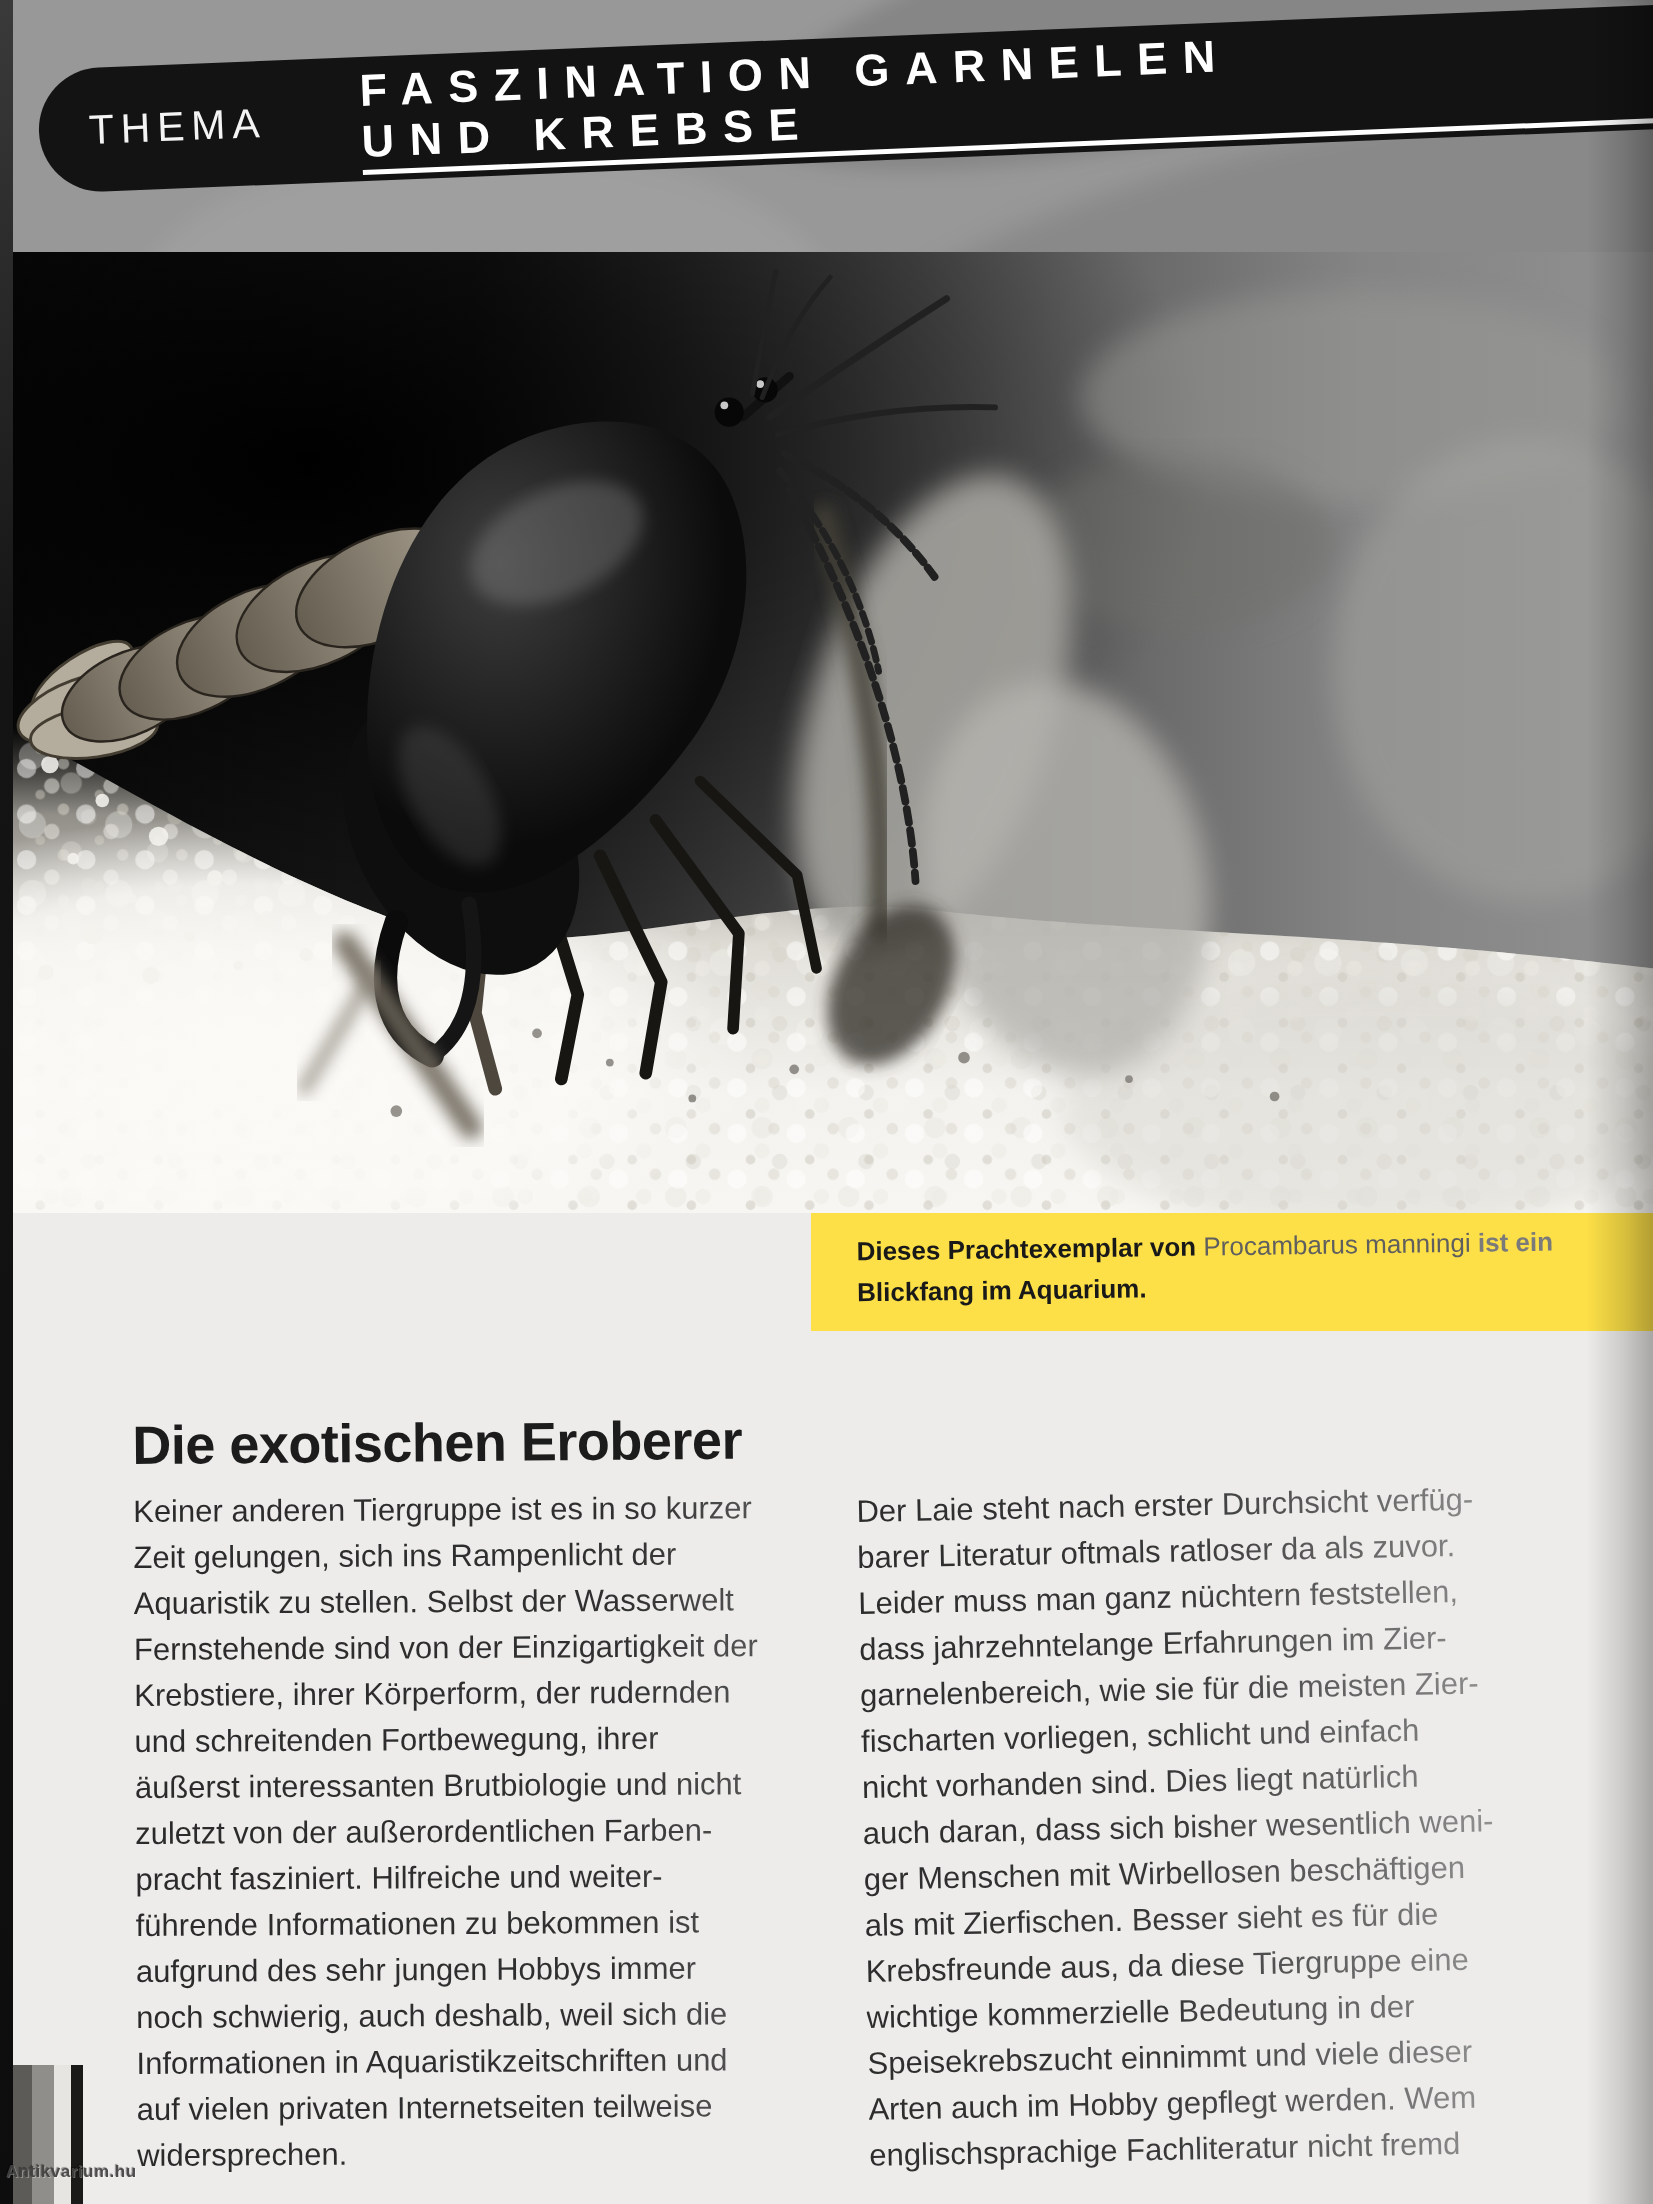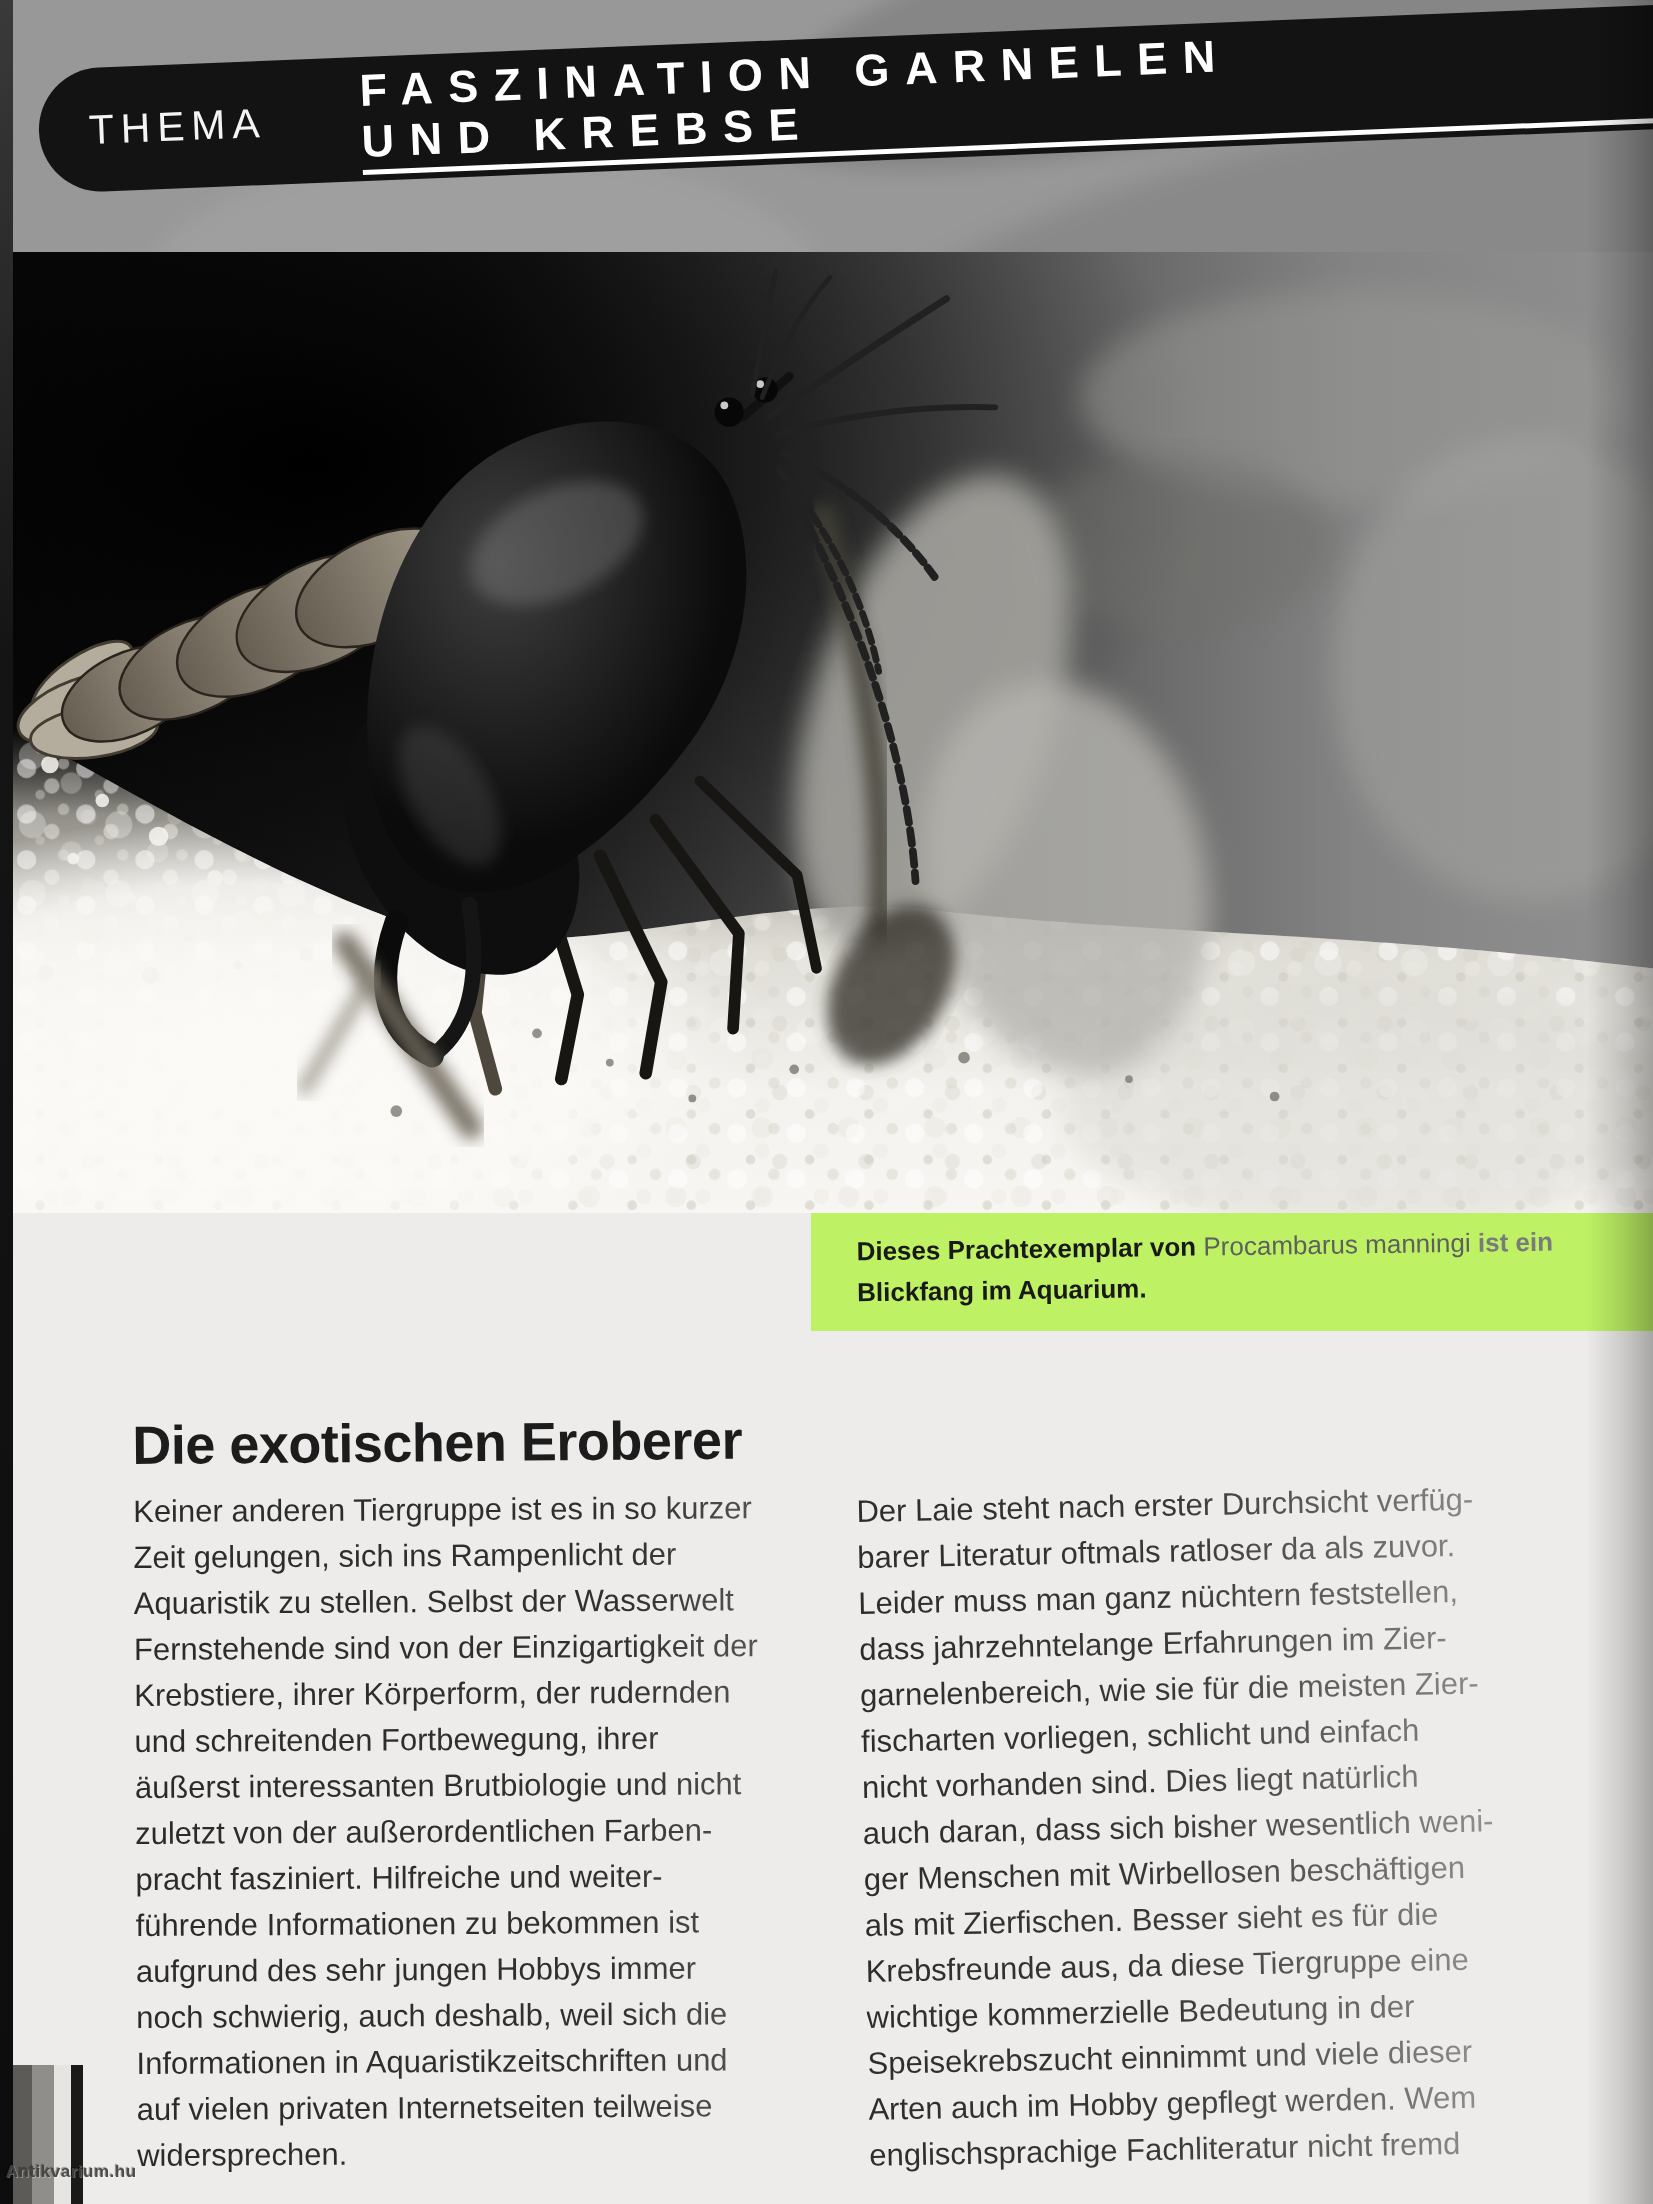--- a/index.html
+++ b/index.html
@@ -21,21 +21,21 @@
   .btitle{position:absolute;left:322px;top:9.7px;color:#fff;font-weight:700;}
   .btitle .l1{font-size:45px;line-height:47px;letter-spacing:15.5px;white-space:nowrap;}
   .btitle .l2{font-size:45px;line-height:47px;letter-spacing:15.5px;margin-top:3.9px;white-space:nowrap;}
   .underline{position:absolute;left:322px;top:113px;width:1388px;height:4.9px;background:#fff;}
 
   
   .photo{position:absolute;left:12.6px;top:252px;width:1641px;height:961px;}
   .photo svg{display:block;width:100%;height:100%;}
 
   
-  .caption{position:absolute;left:811px;top:1213px;width:842px;height:118px;background:#bef264;z-index:3;}
+  .caption{position:absolute;left:811px;top:1213px;width:842px;height:118px;background:#fde047;z-index:3;}
   .caption-inner{padding:19.4px 23px 0 45px;transform:rotate(-0.8deg);transform-origin:0 0;
                  font-size:26px;line-height:41px;color:#191919;}
   .cap-lead,.cap-strong{font-weight:700;color:#191919;}
   .cap-species{font-weight:400;color:#5f5f5f;}
   .cap-tail{font-weight:700;color:#7a7a7a;}
 
   
   .heading{position:absolute;left:132px;top:1378px;font-size:54px;font-weight:700;color:#1c1c1c;
            letter-spacing:-0.5px;transform:rotate(-0.5deg);transform-origin:0 0;white-space:nowrap;}
   .col{position:absolute;top:1489px;font-size:31px;line-height:46px;white-space:pre-line;

